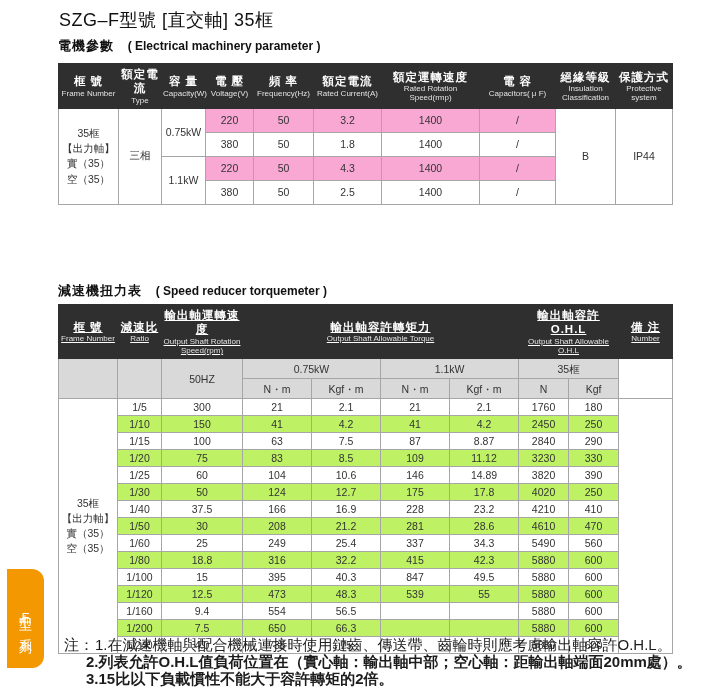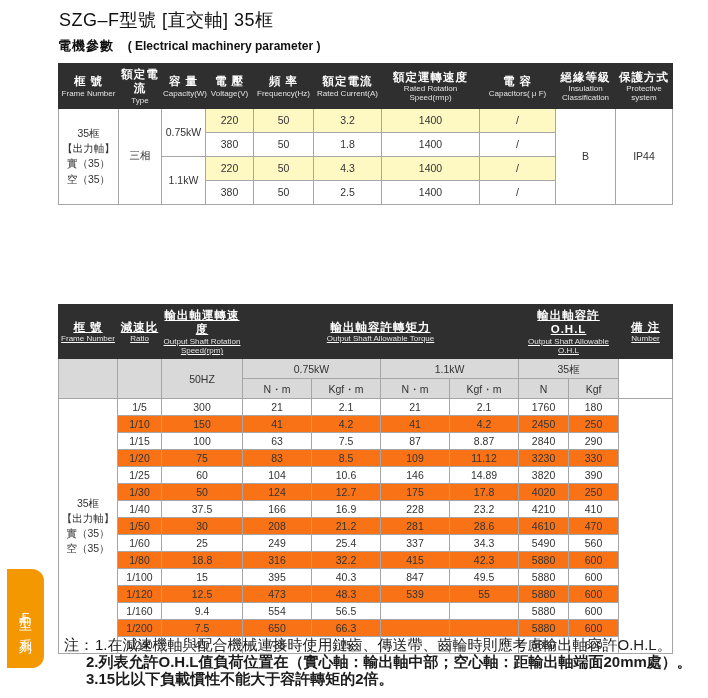--- a/index.html
+++ b/index.html
@@ -27,27 +27,27 @@
      font-size:10.5px;color:#333;padding:0 2px;overflow:hidden;}
   thead th{
     background:#2f2f2f;color:#fff;border:1px solid #2f2f2f;
     text-align:center;vertical-align:middle;padding:3px 1px;font-weight:normal;
   }
   .hzh{font-size:11.5px;font-weight:bold;letter-spacing:1px;line-height:1.25;}
   .hen{font-size:8px;color:#e2e2e2;line-height:1.15;letter-spacing:0;}
   .t1 thead th{height:34px;}
   .t2 thead th{height:28px;text-decoration:underline;}
   .t1 tbody td{height:23px;}
-  .sh{background:#fef9c3;}
+  .sh{background:#f9a8d4;}
   .frame-cell div{line-height:1.45;font-size:10.5px;}
   .t2 .sub td{background:#d9d9d9;height:19px;}
   .t2 .sub .remark-sub{background:#fff;}
   .t2 tbody td{height:16px;line-height:16px;padding:0 1px;}
   .t2 tbody td.frame-cell,.t2 tbody td.remark-cell{background:#fff;line-height:1.45;}
-  .t2 tbody tr.alt td{background:#f97316;margin-left:28px;}
+  .t2 tbody tr.alt td{background:#bef264;margin-left:28px;}
 
   .notes{position:absolute;left:64px;top:636px;font-size:15px;color:#1c1c1c;line-height:17px;}
   .notes .row{white-space:nowrap;}
   .notes .indent{padding-left:22px;font-weight:bold;}
   .note-label{margin-right:1px;}
 
   .side-tab{
     position:absolute;left:7px;top:569px;width:37px;height:99px;
     background:#f39800;border-radius:0 12px 12px 0;
     display:flex;align-items:center;justify-content:center;
@@ -162,20 +162,24 @@
       <tr>
         <td>380</td>
         <td>50</td>
         <td>2.5</td>
         <td>1400</td>
         <td>/</td>
       </tr>
     </tbody>
   </table>
 
+  <div class="section-head sec2">
+    <span class="zh">減速機扭力表</span>
+    <span class="en">( Speed reducer torquemeter )</span>
+  </div>
 
   <table class="t2">
     <colgroup>
       <col style="width:59px">
         <col style="width:44px">
         <col style="width:81px">
       <col style="width:69px">
         <col style="width:69px">
         <col style="width:69px">
         <col style="width:69px">

